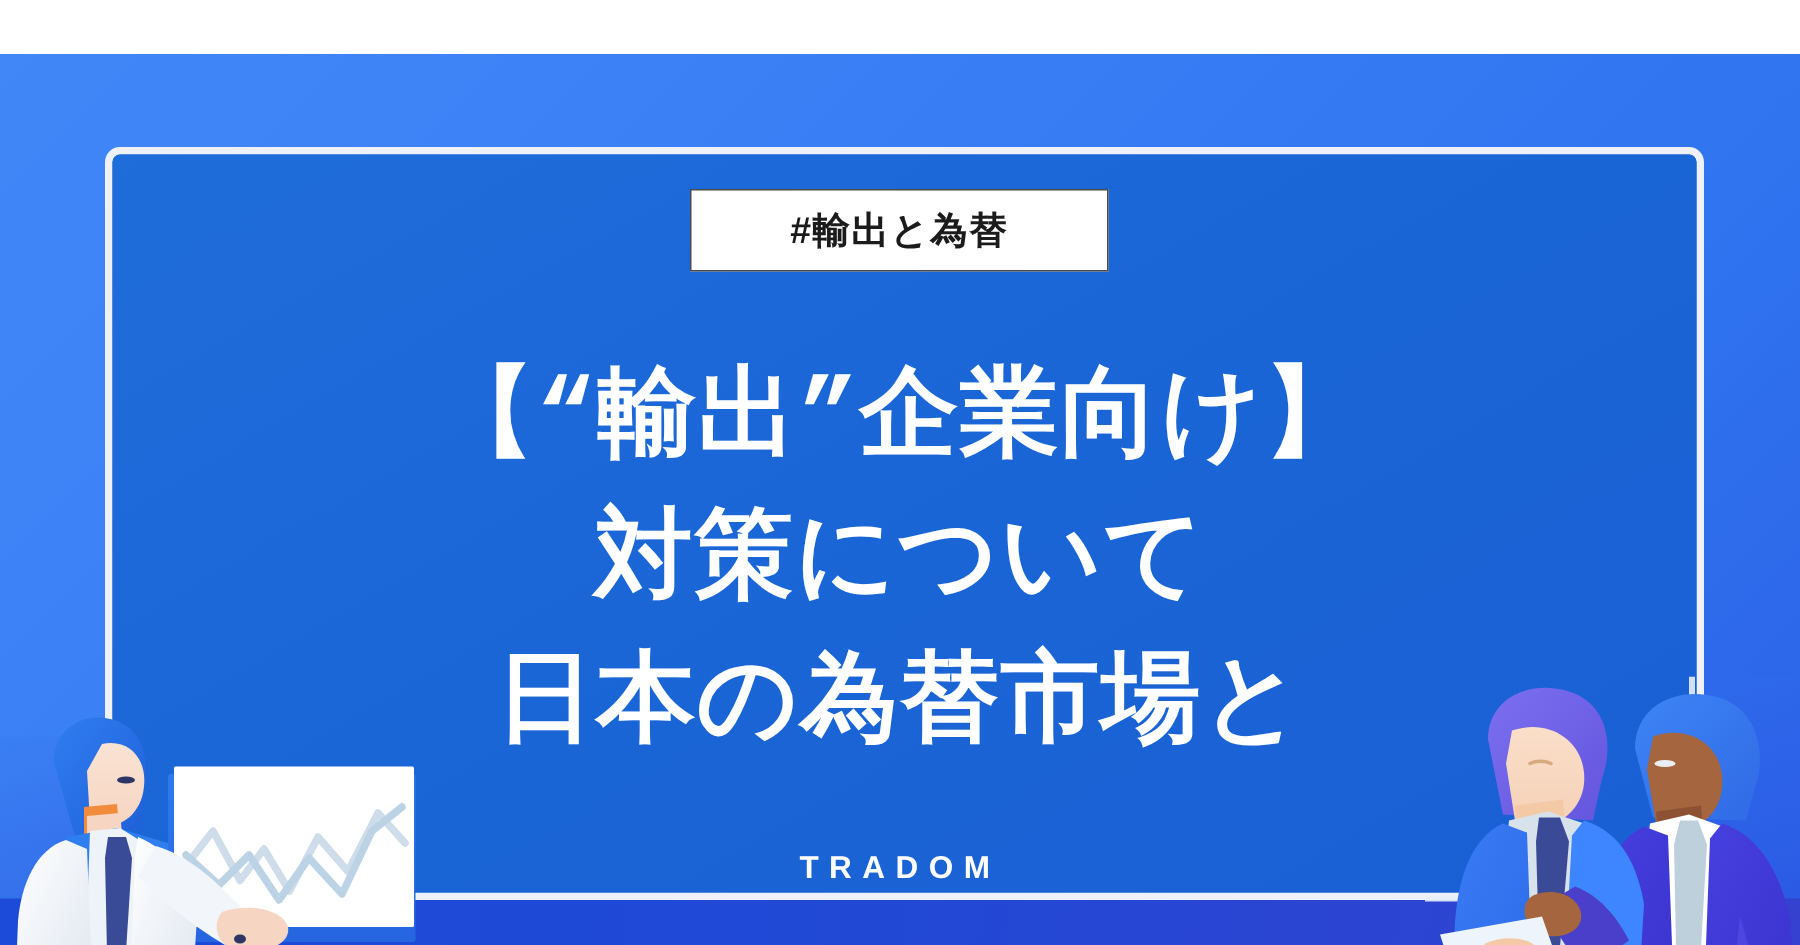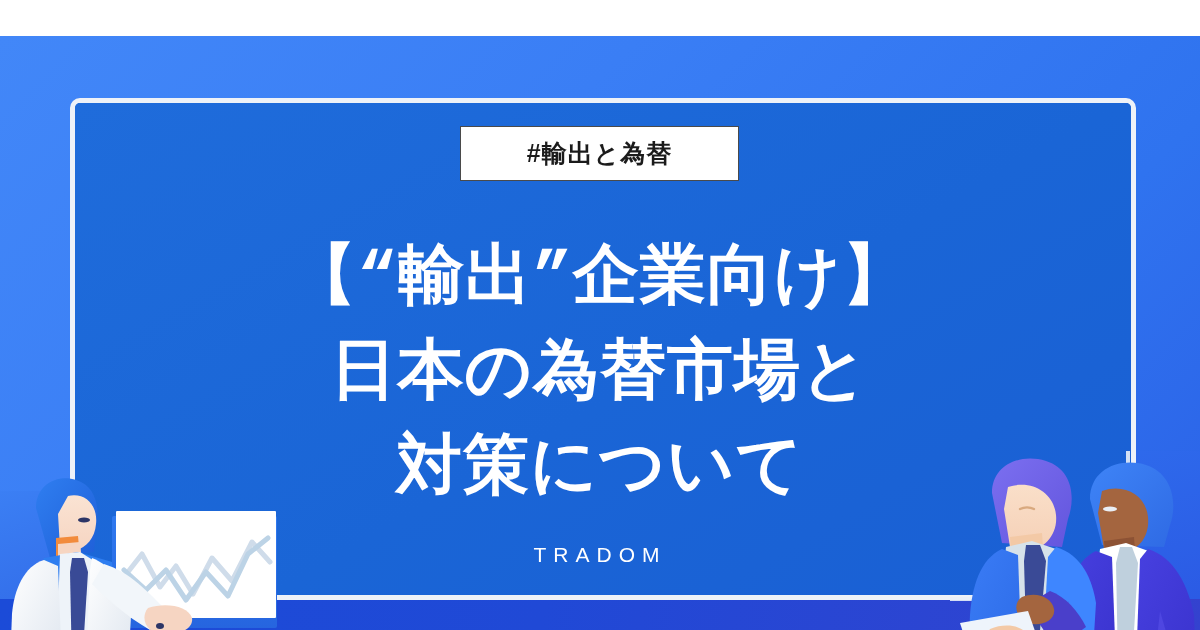--- a/index.html
+++ b/index.html
@@ -69,25 +69,25 @@
     font-size:66px;
     font-weight:bold;
     line-height:95px;
     letter-spacing:1px;
     white-space:nowrap;
     font-family:Liberation Mono, monospace;
   }
 
   .brand{
     position:absolute;
-    left:0; top:507px; width:1200px;
+    left:0; top:531px; width:1200px;
     text-align:center;
     color:#ffffff;
     font-size:21px;
-    font-weight:normal;
+    font-weight:bold;
     letter-spacing:7px;
   }
 
   
   .illus{ position:absolute; }
   .illus-left{ left:0; top:430px; width:300px; height:200px; }
   .illus-right{ right:0; top:415px; width:250px; height:215px; }
 </style>
 </head>
 <body>
@@ -101,22 +101,22 @@
   <div class="frame">
     <div class="frame-inner"></div>
   </div>
 
   <div class="tag">
     <span class="tag-text">#輸出と為替</span>
   </div>
 
   <div class="headline">
     <div class="line">【“輸出”企業向け】</div>
+    <div class="line">対策について</div>
     <div class="line">日本の為替市場と</div>
-    <div class="line">対策について</div>
   </div>
 
   <div class="brand">TRADOM</div>
 
   <svg class="illus illus-left" viewBox="0 0 300 200">
     <defs>
       <linearGradient id="jacketG" x1="0" y1="0" x2="1" y2="1">
         <stop offset="0%" stop-color="#ffffff"></stop>
         <stop offset="100%" stop-color="#dfe6ef"></stop>
       </linearGradient>

